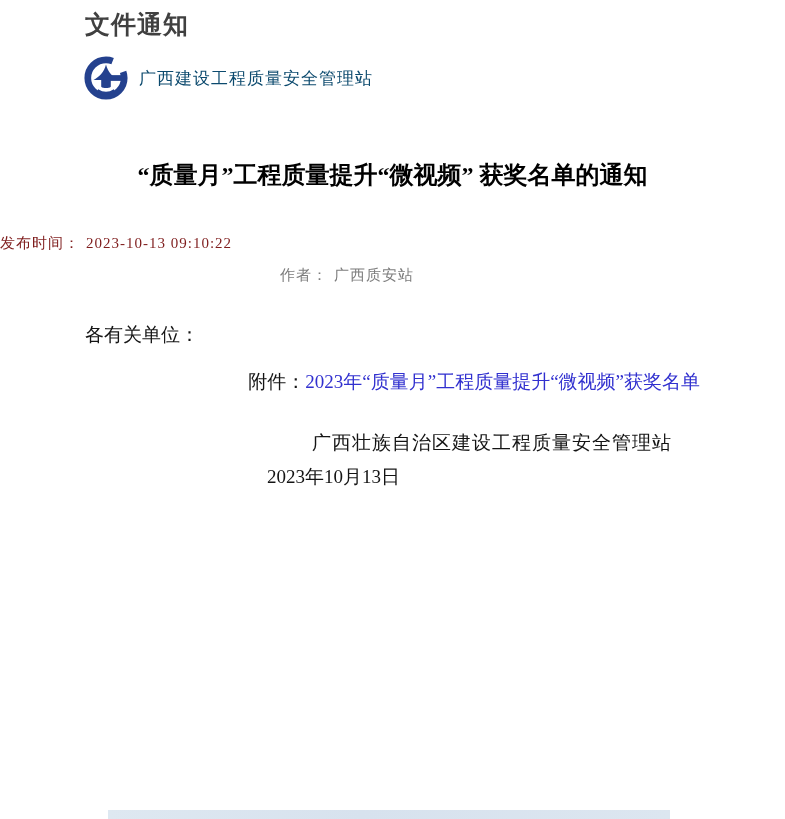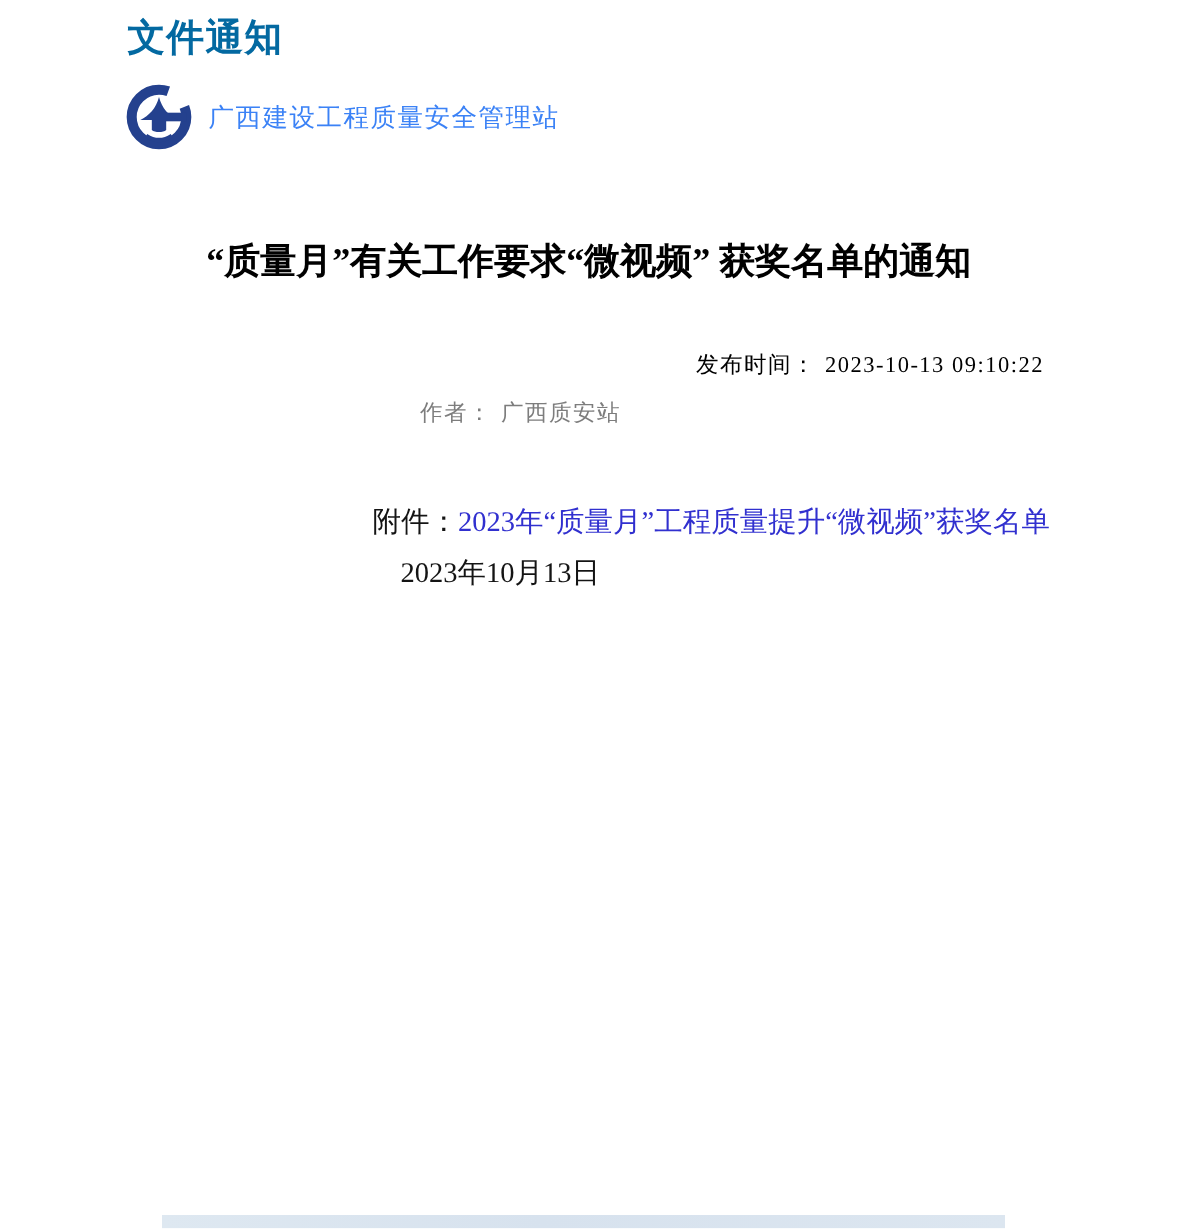--- a/index.html
+++ b/index.html
@@ -8,44 +8,44 @@
     width:785px;height:819px;
     background:#ffffff;
     overflow:hidden;
     font-family:"Liberation Serif","DejaVu Serif",serif;
     color:#1a1a1a;
   }
   
   .notice{
     position:absolute;left:85px;top:8px;
     font-family:"Liberation Sans","DejaVu Sans",sans-serif;
-    font-size:25px;font-weight:600;color:#0369a1;
+    font-size:25px;font-weight:600;color:#404040;
     letter-spacing:1px;
   }
   
   .logo-row{
     position:absolute;left:83px;top:52px;
     display:flex;align-items:center;
   }
   .logo{width:46px;height:52px;flex:0 0 auto;}
   .org-name{
     font-family:"Liberation Sans","DejaVu Sans",sans-serif;
-    font-size:17px;color:#3b82f6;margin-left:10px;
+    font-size:17px;color:#0c4a6e;margin-left:10px;
     letter-spacing:1px;
   }
   
   .title{
     position:absolute;left:0;top:152px;width:785px;
     text-align:center;
     font-size:24px;font-weight:bold;color:#000000;
     line-height:47px;
   }
   .meta1{
     position:absolute;left:0;top:234px;width:696px;
-    text-align:right;font-size:15px;color:#000000;letter-spacing:1px;
+    text-align:left;font-size:15px;color:#7f1d1d;letter-spacing:1px;
   }
   .meta2{
     position:absolute;left:0;top:266px;width:694px;
     text-align:center;font-size:15px;color:#7d7d7d;letter-spacing:1px;
   }
   .meta-val{margin-left:6px;}
   
   .body{
     position:absolute;left:85px;top:318px;width:615px;
     font-size:19px;line-height:33px;color:#141414;
@@ -91,34 +91,36 @@
         <circle cx="24" cy="27" r="19" fill="none" stroke="#24418e" stroke-width="7" stroke-dasharray="104 16" stroke-dashoffset="8"></circle>
         <rect x="28" y="24" width="15" height="6" fill="#24418e"></rect>
         <path d="M24 13 C22 21 17 26 11 29 L19 29 L19 36 C21 38 27 38 29 36 L29 29 L37 29 C31 26 26 21 24 13 Z" fill="#24418e"></path>
         <path d="M15 40 Q24 46 33 40" fill="none" stroke="#24418e" stroke-width="3"></path>
       </svg>
     </span>
     <span class="org-name">广西建设工程质量安全管理站</span>
   </div>
 
   <h1 class="title" style="margin:0;">
-    <div>“质量月”有关工作要求“微视频” 获奖名单的通知</div>
+    <div>“质量月”工程质量提升“微视频” 获奖名单的通知</div>
   </h1>
 
   <div class="meta1">
     <span>发布时间：</span><span class="meta-val">2023-10-13 09:10:22</span>
   </div>
   <div class="meta2">
     <span>作者：</span><span class="meta-val">广西质安站</span>
   </div>
 
   <div class="body">
+    <p>各有关单位：</p>
 
     <div class="attachment">
       <span>附件：</span><a href="#">2023年“质量月”工程质量提升“微视频”获奖名单</a>
     </div>
 
+    <div class="sig-org">广西壮族自治区建设工程质量安全管理站</div>
     <div class="sig-date">2023年10月13日</div>
   </div>
 
   <div class="footer-bar"></div>
 
 </div>
 
 </body></html>

